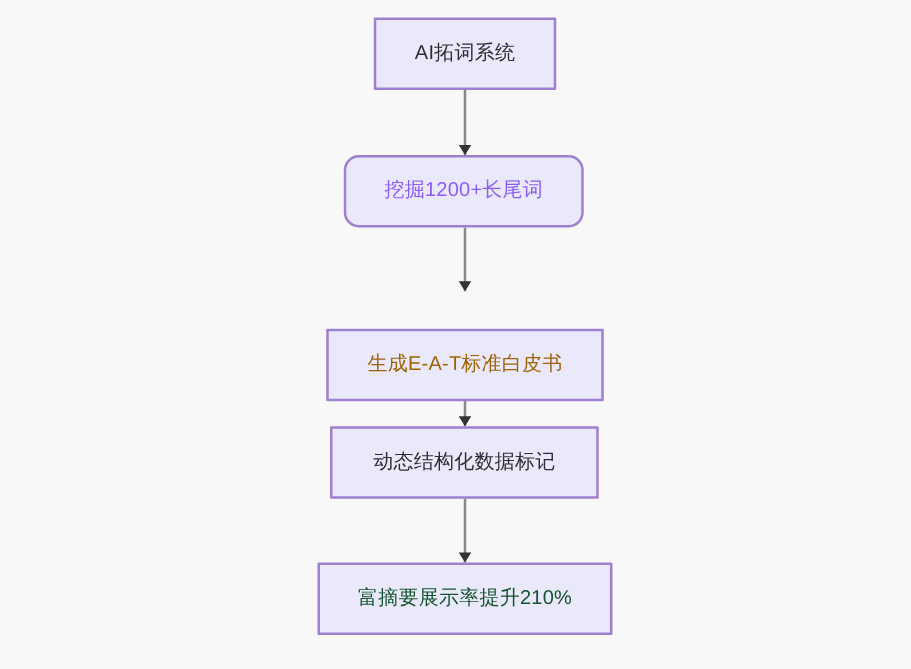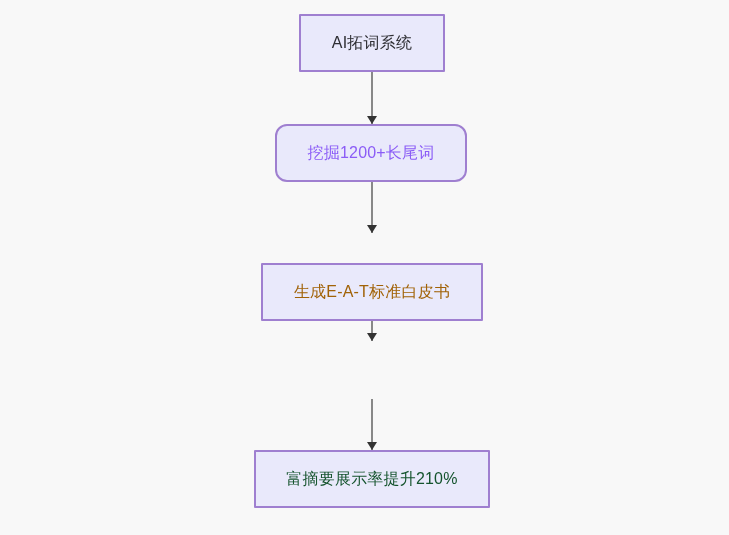--- a/index.html
+++ b/index.html
@@ -81,17 +81,20 @@
 
   <div class="node" id="node-0" style="left: 299px; top: 14px; width: 146px; height: 58px; background: rgb(233, 233, 251); border-color: rgb(159, 127, 208); color: rgb(46, 46, 51);">
     <span class="node-label">AI拓词系统</span>
   </div>
   <div class="node" id="node-1" style="left: 275px; top: 124px; width: 192px; height: 58px; background: rgb(233, 233, 251); border-color: rgb(159, 127, 208); color: #8b5cf6; border-radius: 12px;">
     <span class="node-label">挖掘1200+长尾词</span>
   </div>
   <div class="node" id="node-2" style="left: 261px; top: 233px; width: 222px; height: 58px; background: rgb(233, 233, 251); border-color: rgb(159, 127, 208); color: #a16207; margin-top: 30px;">
     <span class="node-label">生成E-A-T标准白皮书</span>
   </div>
+  <div class="node" id="node-3" style="left: 264px; top: 341px; width: 215px; height: 58px; background: rgb(233, 233, 251); border-color: rgb(159, 127, 208); color: rgb(46, 46, 51);">
+    <span class="node-label">动态结构化数据标记</span>
+  </div>
   <div class="node" id="node-4" style="left: 254px; top: 450px; width: 236px; height: 58px; background: rgb(233, 233, 251); border-color: rgb(159, 127, 208); color: #14532d;">
     <span class="node-label">富摘要展示率提升210%</span>
   </div>
 
 </div>
 
 </body></html>

